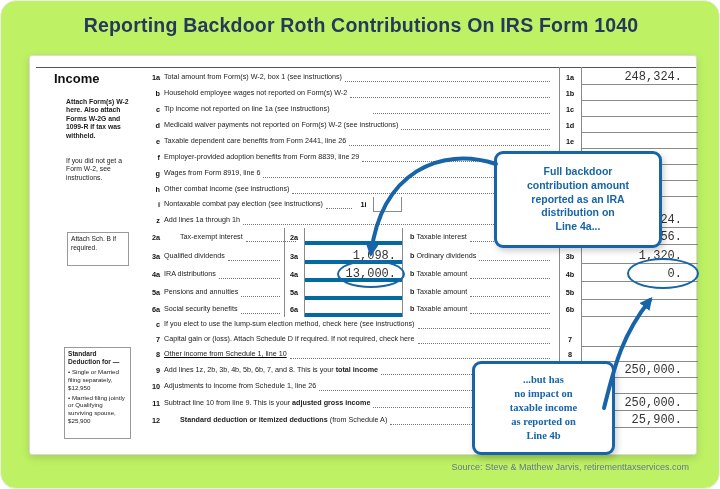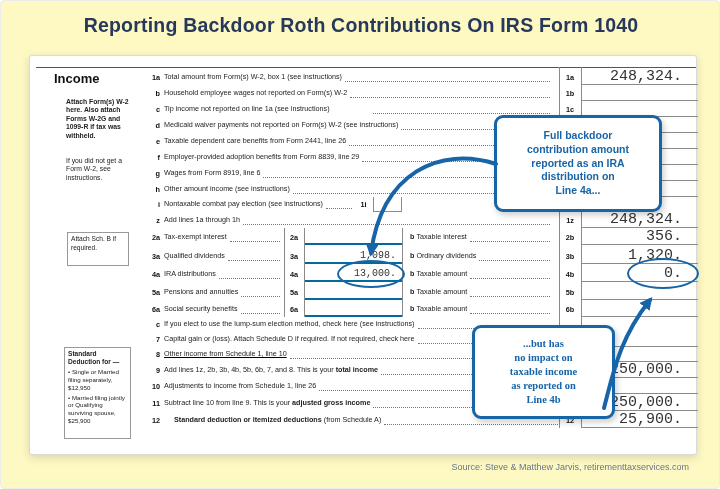--- a/index.html
+++ b/index.html
@@ -1,49 +1,49 @@
 <!DOCTYPE html>
 <html style="--accent: #1765A8; --title-color: #26395C;"><head>
 <meta charset="utf-8">
 <style>
   :root{
     --accent:#1765A8;
     --title-color:#26395C;
   }
   *{box-sizing:border-box;margin:0;padding:0;}
   body{background:#fff;font-family:"Liberation Sans",sans-serif;}
-  .page{position:relative;width:720px;height:489px;background:#fef9c3;border:1px solid #ececec;border-radius:4px;overflow:hidden;}
+  .page{position:relative;width:720px;height:489px;background:#bef264;border:1px solid #ececec;border-radius:16px;overflow:hidden;}
   .title{position:absolute;top:13px;left:0;width:720px;text-align:center;font-size:19.5px;font-weight:bold;color:var(--title-color);letter-spacing:.2px;}
   .card{position:absolute;left:28px;top:54px;width:668px;height:400px;background:#fff;border:1px solid #d9d9d9;border-radius:3px;box-shadow:0 3px 9px rgba(0,0,0,.14);}
   .hline{position:absolute;left:6px;top:11px;width:660px;border-top:1px solid #555;}
   .vline{position:absolute;width:0;border-left:1px solid #8a8a8a;}
   .income{position:absolute;left:24px;top:15px;font-size:13px;font-weight:bold;color:#111;}
   .mnote{position:absolute;left:36px;width:66px;font-size:6.8px;line-height:1.25;color:#222;}
   .mnote.bold{font-weight:bold;}
   .schb{position:absolute;left:37px;top:176px;width:62px;height:34px;border:1px solid #999;padding:2px 3px;font-size:6.6px;line-height:1.3;color:#222;}
   .stdbox{position:absolute;left:34px;top:291px;width:67px;height:92px;border:1px solid #999;padding:2px 3px;font-size:6.2px;line-height:1.25;color:#222;overflow:hidden;}
   .stdtitle{font-weight:bold;font-size:6.6px;margin-bottom:2px;}
   .stditem{margin-bottom:2px;}
   .stditem::before{content:"• ";}
   
   .frow{position:absolute;left:0;width:668px;height:15px;}
   .rnum{position:absolute;left:104px;width:26px;text-align:right;font-weight:bold;font-size:7.3px;line-height:15px;color:#111;}
   .desc{position:absolute;top:0;height:15px;display:flex;overflow:hidden;}
   .dt{font-size:7.2px;line-height:14px;color:#222;white-space:pre;}
   .dt.b{font-weight:bold;}
   .dots{flex:1;min-width:4px;margin:0 2px 3px 3px;border-bottom:1px dotted #777;}
   .mnum{position:absolute;left:255px;width:18px;text-align:center;font-weight:bold;font-size:7.3px;line-height:15px;color:#111;}
-  .mval{position:absolute;left:275px;width:97px;height:15px;border-bottom:2px solid #0369a1;font-family:"Liberation Mono",monospace;font-size:10px;line-height:14px;text-align:right;padding-right:6px;color:#333;}
+  .mval{position:absolute;left:275px;width:97px;height:15px;border-bottom:4px solid #0369a1;font-family:"Liberation Mono",monospace;font-size:12px;line-height:14px;text-align:right;padding-right:6px;color:#333;}
   .inum{position:absolute;left:326px;width:15px;text-align:center;font-weight:bold;font-size:7.3px;line-height:15px;color:#111;}
   .icell{position:absolute;left:343px;width:29px;height:15px;border-left:1px solid #8a8a8a;border-right:1px solid #8a8a8a;border-bottom:1px solid #8a8a8a;}
   .rlnum{position:absolute;left:529px;width:22px;text-align:center;font-weight:bold;font-size:7.3px;line-height:15px;color:#111;}
-  .rval{position:absolute;left:552px;width:116px;height:15px;border-bottom:1px solid #8a8a8a;font-family:"Liberation Mono",monospace;font-size:15px;line-height:14px;text-align:right;padding-right:16px;color:#333;}
+  .rval{position:absolute;left:552px;width:116px;height:15px;border-bottom:1px solid #8a8a8a;font-family:"Liberation Mono",monospace;font-size:12px;line-height:14px;text-align:right;padding-right:16px;color:#333;}
   
   .ellipse{position:absolute;border:2.5px solid var(--accent);border-radius:50%;z-index:6;}
-  .callout{position:absolute;background:#fff;border:3px solid var(--accent);border-radius:9px;color:var(--accent);font-weight:bold;font-size:10.5px;line-height:1.32;text-align:center;white-space:pre-line;display:flex;align-items:center;justify-content:center;padding:9px 6px;z-index:10;box-shadow:2px 3px 6px rgba(0,0,0,.2);}
+  .callout{position:absolute;background:#fff;border:3px solid var(--accent);border-radius:9px;color:var(--accent);font-weight:bold;font-size:10.5px;line-height:1.32;text-align:center;white-space:pre-line;display:flex;align-items:center;justify-content:center;padding:9px 6px;z-index:10;box-shadow:2px 3px 6px rgba(0,0,0,.2);margin-top:36px;}
   .callout1{left:464px;top:59px;width:168px;height:97px;}
   .callout2{left:442px;top:269px;width:143px;height:94px;font-family:Liberation Serif, serif;}
   svg.arrows{position:absolute;left:0;top:0;width:668px;height:400px;z-index:12;pointer-events:none;}
   .arrow{fill:none;stroke:var(--accent);stroke-width:4;stroke-linecap:round;}
   .ahead{fill:var(--accent);}
   .source{position:absolute;top:461px;right:30px;font-size:9px;color:#67758a;}
 </style>
 </head>
 <body>
 
@@ -123,21 +123,21 @@
           <div class="desc" style="left: 134px; width: 388px;">
             <span class="dt">Wages from Form 8919, line 6</span>
             <span class="dots"></span>
           </div>
           <span class="rlnum">1g</span>
           <div class="rval"></div>
         </div>
         <div class="frow" style="top: 126px;">
           <span class="rnum">h</span>
           <div class="desc" style="left: 134px; width: 388px;">
-            <span class="dt">Other amount income (see instructions)</span>
+            <span class="dt">Other combat income (see instructions)</span>
             <span class="dots"></span>
           </div>
           <span class="rlnum">1h</span>
           <div class="rval"></div>
         </div>
         <div class="frow" style="top: 141px;">
           <span class="rnum">i</span>
           <div class="desc" style="left: 134px; width: 190px;">
             <span class="dt">Nontaxable combat pay election (see instructions)</span>
             <span class="dots"></span>
@@ -149,21 +149,21 @@
           <span class="rnum">z</span>
           <div class="desc" style="left: 134px; width: 388px;">
             <span class="dt">Add lines 1a through 1h</span>
             <span class="dots"></span>
           </div>
           <span class="rlnum">1z</span>
           <div class="rval">248,324.</div>
         </div>
         <div class="frow" style="top: 174px;">
           <span class="rnum">2a</span>
-          <div class="desc" style="left: 134px; width: 118px;">
+          <div class="desc" style="left: 150px; width: 118px;">
             <span class="dt">Tax-exempt interest</span>
             <span class="dots"></span>
           </div>
           <span class="mnum">2a</span>
           <div class="mval"></div>
           <div class="desc" style="left: 380px; width: 142px;">
             <span class="dt b">b</span>
             <span class="dt" style="margin-left: 2px;">Taxable interest</span>
             <span class="dots"></span>
           </div>
@@ -283,21 +283,21 @@
           <div class="desc" style="left: 134px; width: 388px;">
             <span class="dt">Subtract line 10 from line 9. This is your </span>
             <span class="dt b">adjusted gross income</span>
             <span class="dots"></span>
           </div>
           <span class="rlnum">11</span>
           <div class="rval">250,000.</div>
         </div>
         <div class="frow" style="top: 357px;">
           <span class="rnum">12</span>
-          <div class="desc" style="left: 144px; width: 388px;">
+          <div class="desc" style="left: 150px; width: 388px;">
             <span class="dt b">Standard deduction or itemized deductions</span>
             <span class="dt"> (from Schedule A)</span>
             <span class="dots"></span>
           </div>
           <span class="rlnum">12</span>
           <div class="rval">25,900.</div>
         </div>
       </div>
 
     <div class="vline" style="left:529px;top:11px;height:361px;"></div>

